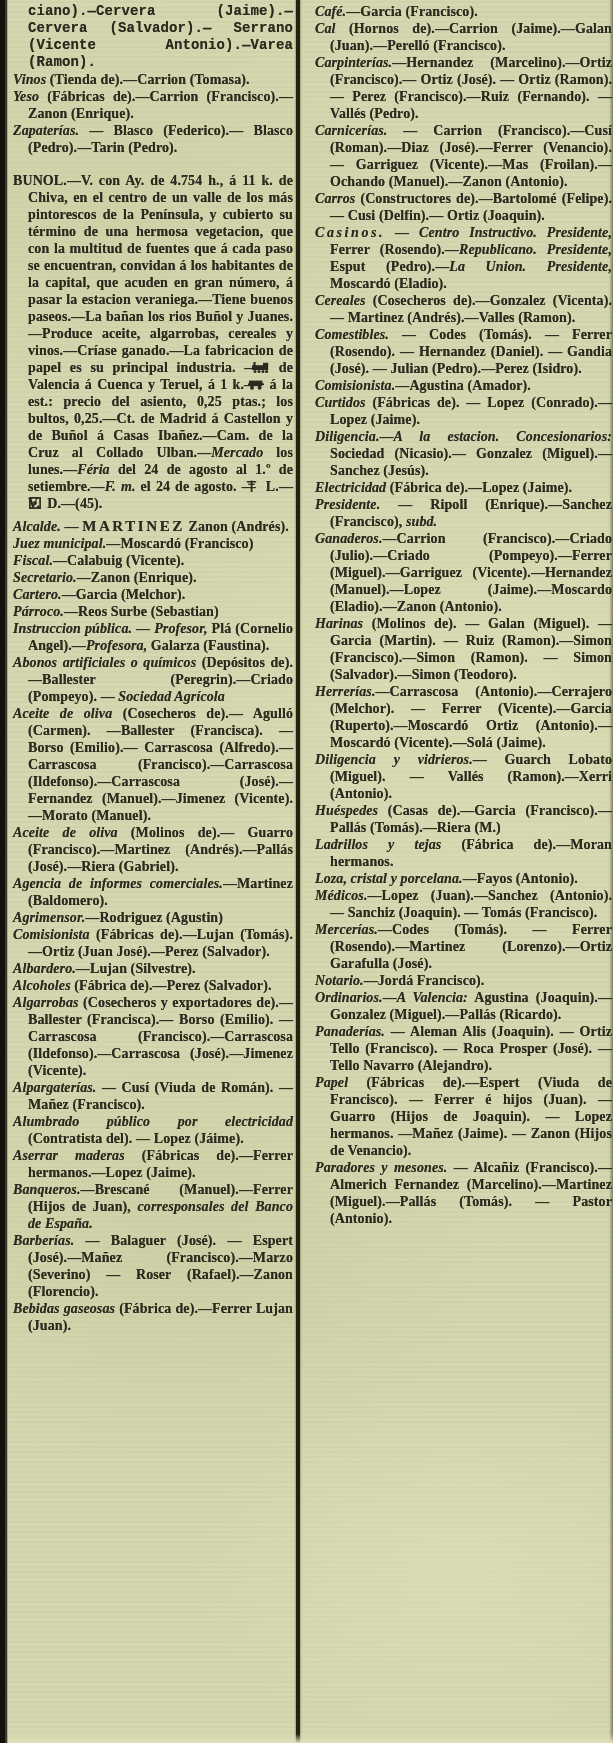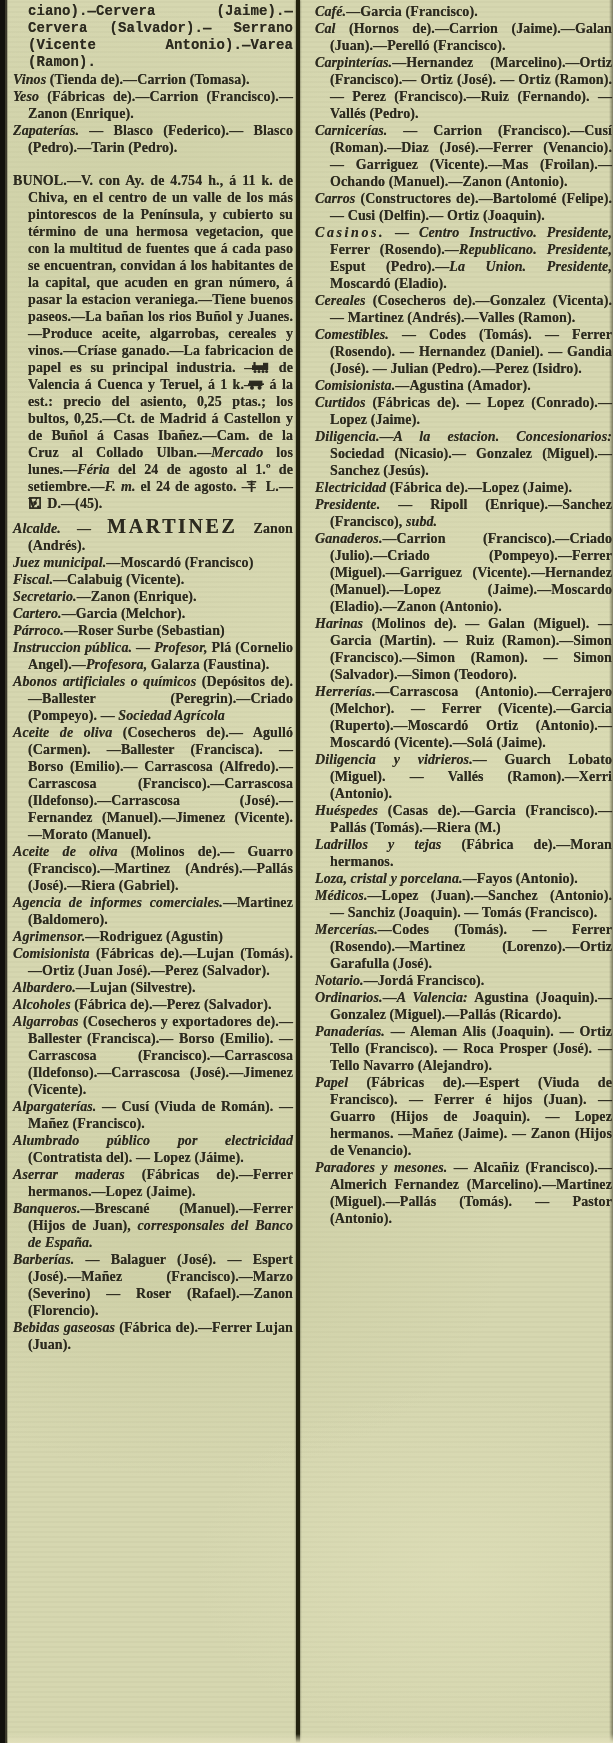--- a/index.html
+++ b/index.html
@@ -37,21 +37,21 @@
   }
   .col-left{left:13px;width:280px;}
   .col-right{left:315px;width:297px;}
   p.entry{margin:0;padding-left:15px;text-indent:-15px;}
   p.entry.cont{text-indent:0;font-family:Liberation Mono, monospace;}
   p.entry.gap-lg{margin-top:16px;}
   p.entry.gap-sm{margin-top:6px;}
   .seg-term{font-style:italic;}
   .seg-italic{font-style:italic;}
   .seg-bold{font-weight:bold;}
-  .seg-caps{letter-spacing:2.6px;font-size:20px;}
+  .seg-caps{letter-spacing:2.6px;font-size:15px;}
   .seg-spaced{font-style:italic;letter-spacing:2.6px;}
   .inline-icon{display:inline-block;vertical-align:baseline;line-height:0;}
   .inline-icon svg{display:inline-block;vertical-align:-1px;}
 </style>
 </head>
 <body>
 
 <div class="page">
   <div class="edge-left"></div>
   <div class="edge-right"></div>
@@ -80,21 +80,21 @@
             <rect x="2.2" y="3.6" width="6.6" height="1.3" fill="#2c2a1f"></rect>
           </svg></span><span class="seg-plain"> L.— V. </span><span class="inline-icon"><svg width="12" height="12" viewBox="0 0 12 12">
             <rect x="0.9" y="0.9" width="10.2" height="10.2" fill="none" stroke="#2c2a1f" stroke-width="1.7"></rect>
             <circle cx="6" cy="6" r="1.9" fill="#2c2a1f"></circle>
           </svg></span><span class="seg-plain"> D.—(45).</span></p>
       <p class="entry gap-sm"><span class="seg-term">Alcalde.</span><span class="seg-plain"> — </span><span class="seg-caps">MARTINEZ</span><span class="seg-plain"> Zanon (Andrés).</span></p>
       <p class="entry"><span class="seg-term">Juez municipal.</span><span class="seg-plain">—Moscardó (Francisco)</span></p>
       <p class="entry"><span class="seg-term">Fiscal.</span><span class="seg-plain">—Calabuig (Vicente).</span></p>
       <p class="entry"><span class="seg-term">Secretario.</span><span class="seg-plain">—Zanon (Enrique).</span></p>
       <p class="entry"><span class="seg-term">Cartero.</span><span class="seg-plain">—Garcia (Melchor).</span></p>
-      <p class="entry"><span class="seg-term">Párroco.</span><span class="seg-plain">—Roser Surbe (Sebastian)</span></p>
+      <p class="entry"><span class="seg-term">Párroco.</span><span class="seg-plain">—Reos Surbe (Sebastian)</span></p>
       <p class="entry"><span class="seg-term">Instruccion pública.</span><span class="seg-plain"> — </span><span class="seg-italic">Profesor,</span><span class="seg-plain"> Plá (Cornelio Angel).—</span><span class="seg-italic">Profesora,</span><span class="seg-plain"> Galarza (Faustina).</span></p>
       <p class="entry"><span class="seg-term">Abonos artificiales o químicos</span><span class="seg-plain"> (Depósitos de).—Ballester (Peregrin).—Criado (Pompeyo). — </span><span class="seg-italic">Sociedad Agrícola</span></p>
       <p class="entry"><span class="seg-term">Aceite de oliva</span><span class="seg-plain"> (Cosecheros de).— Agulló (Carmen). —Ballester (Francisca). — Borso (Emilio).— Carrascosa (Alfredo).—Carrascosa (Francisco).—Carrascosa (Ildefonso).—Carrascosa (José).—Fernandez (Manuel).—Jimenez (Vicente).—Morato (Manuel).</span></p>
       <p class="entry"><span class="seg-term">Aceite de oliva</span><span class="seg-plain"> (Molinos de).— Guarro (Francisco).—Martinez (Andrés).—Pallás (José).—Riera (Gabriel).</span></p>
       <p class="entry"><span class="seg-term">Agencia de informes comerciales.</span><span class="seg-plain">—Martinez (Baldomero).</span></p>
       <p class="entry"><span class="seg-term">Agrimensor.</span><span class="seg-plain">—Rodriguez (Agustin)</span></p>
       <p class="entry"><span class="seg-term">Comisionista</span><span class="seg-plain"> (Fábricas de).—Lujan (Tomás).—Ortiz (Juan José).—Perez (Salvador).</span></p>
       <p class="entry"><span class="seg-term">Albardero.</span><span class="seg-plain">—Lujan (Silvestre).</span></p>
       <p class="entry"><span class="seg-term">Alcoholes</span><span class="seg-plain"> (Fábrica de).—Perez (Salvador).</span></p>
       <p class="entry"><span class="seg-term">Algarrobas</span><span class="seg-plain"> (Cosecheros y exportadores de).—Ballester (Francisca).— Borso (Emilio). — Carrascosa (Francisco).—Carrascosa (Ildefonso).—Carrascosa (José).—Jimenez (Vicente).</span></p>

